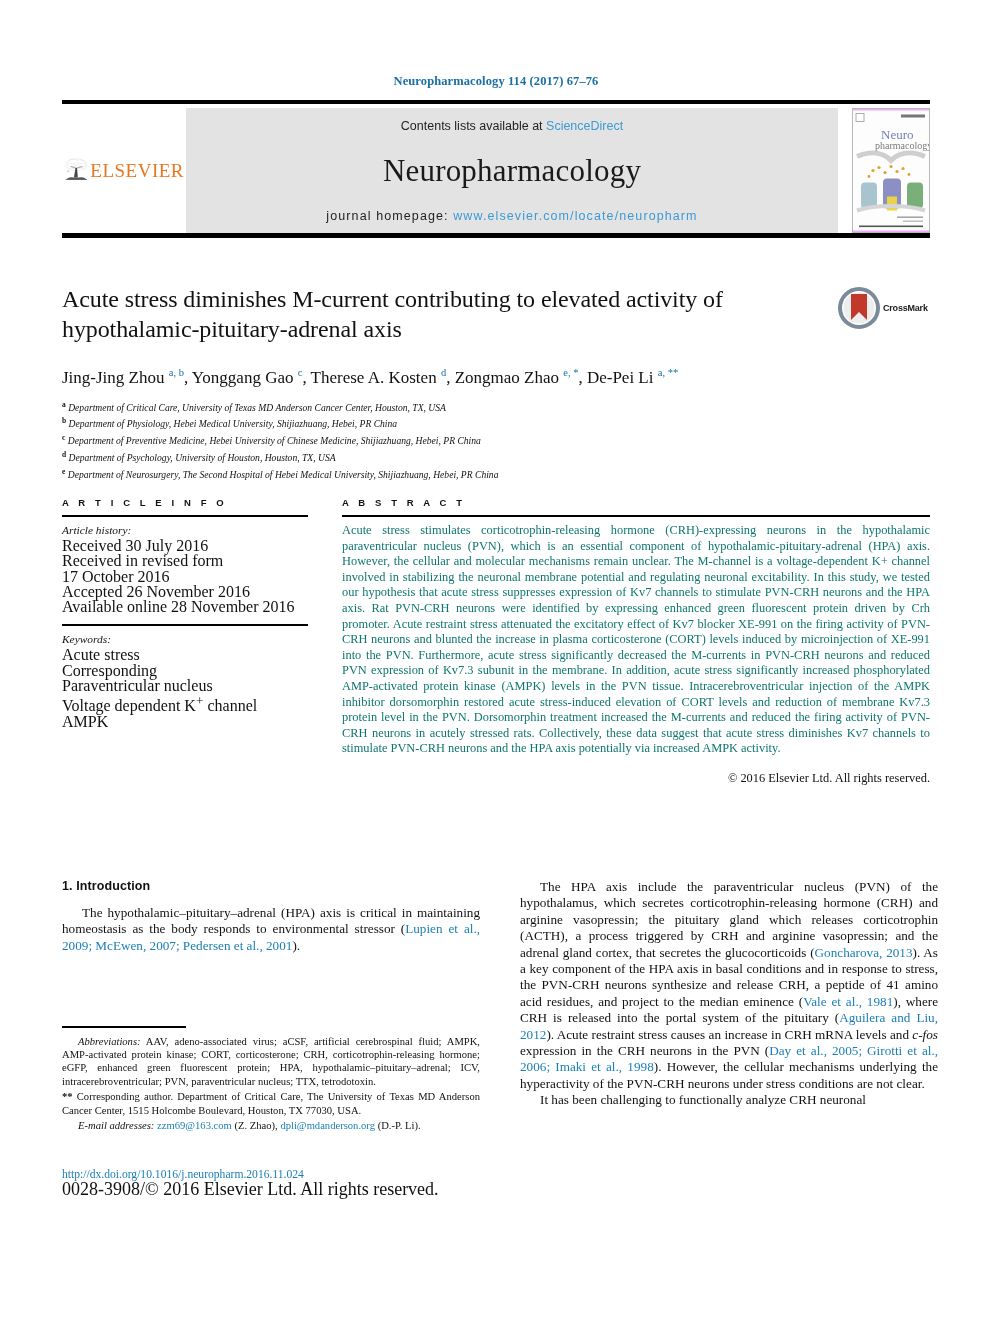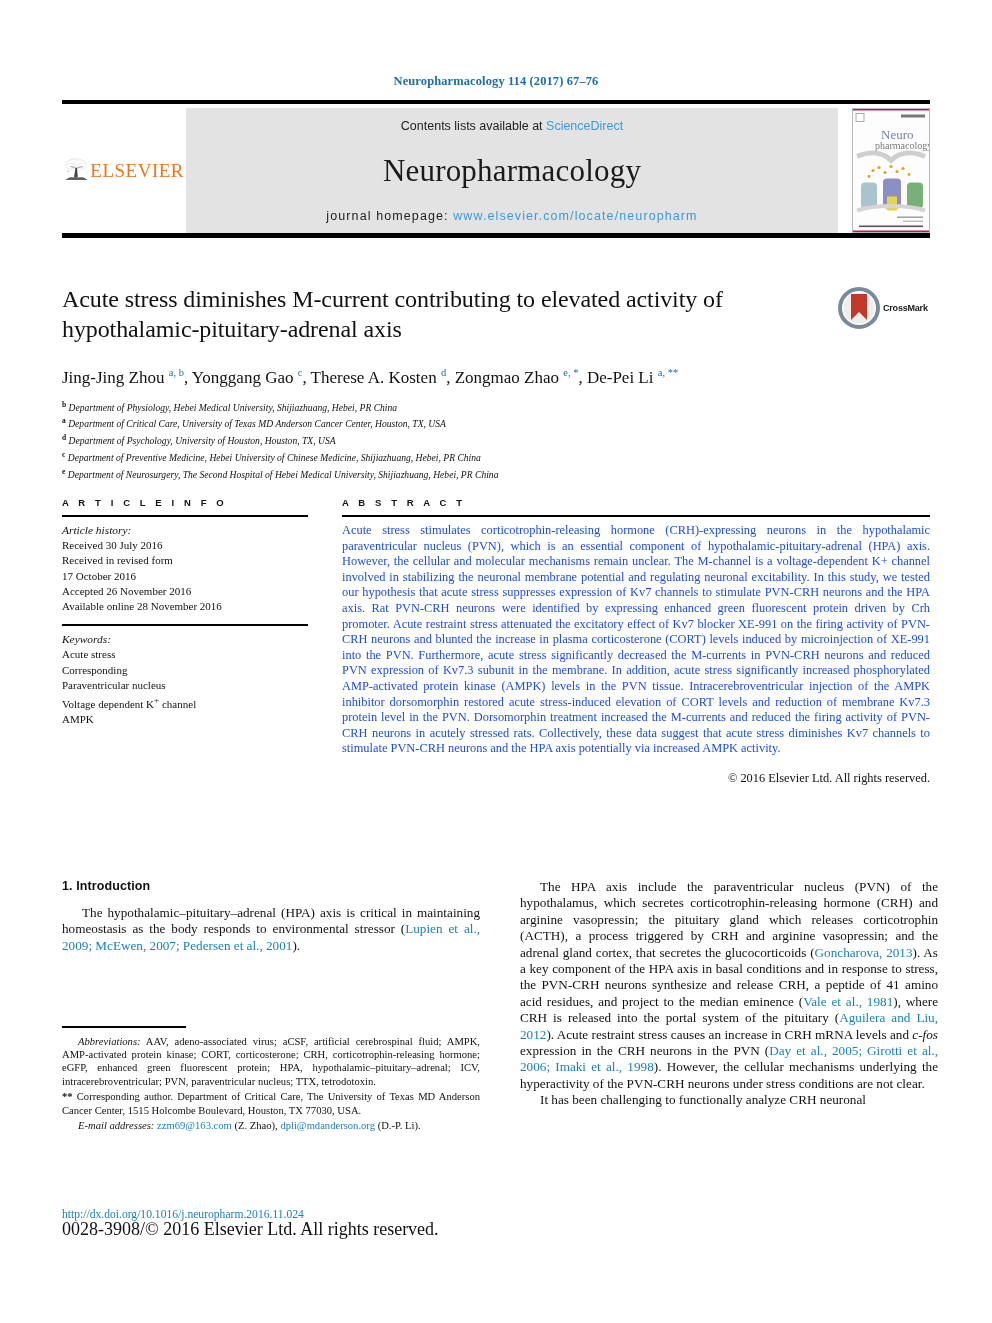--- a/index.html
+++ b/index.html
@@ -117,21 +117,21 @@
     letter-spacing: 1.1px;
   }
   .homepage-line .url {
     color: #3d9ad4;
   }
   .cover-thumb {
     width: 76px;
     flex: 0 0 76px;
     margin-left: 14px;
     border: 1px solid #b8b8b8;
-    background: #be185d;
+    background: #f0abfc;
     position: relative;
     overflow: hidden;
   }
 
   
   .title-block {
     position: absolute;
     left: 62px;
     top: 284px;
     width: 868px;
@@ -229,30 +229,30 @@
   }
   .info-label {
     font-family: "Liberation Serif", serif;
     font-style: italic;
     font-size: 11.4px;
     line-height: 15.2px;
     color: #111;
   }
   .info-line {
     font-family: "Liberation Serif", serif;
-    font-size: 11px;
+    font-size: 16px;
     line-height: 15.2px;
     color: #111;
   }
   .abstract-body {
     font-family: "Liberation Serif", serif;
     font-size: 12.4px;
     line-height: 15.6px;
     text-align: justify;
-    color: #1d4ed8;
+    color: #0f766e;
     hyphens: auto;
   }
   .abstract-copy {
     font-family: "Liberation Serif", serif;
     font-size: 12.4px;
     text-align: right;
     margin-top: 14px;
     color: #111;
   }
 
@@ -315,21 +315,21 @@
     hyphens: auto;
   }
   .fn.indent { text-indent: 16px; }
   .fn i { font-style: italic; }
   .fn .star { font-weight: bold; }
 
   
   .pagefoot {
     position: absolute;
     left: 62px;
-    top: 1208px;
+    top: 1168px;
     width: 430px;
   }
   .doi {
     font-family: "Liberation Serif", serif;
     font-size: 11.6px;
     line-height: 14px;
     color: #1a7fb5;
   }
   .issn {
     font-family: "Liberation Serif", serif;
@@ -428,24 +428,24 @@
         <circle cx="21" cy="21" r="19" fill="#ffffff" stroke="#7b8a99" stroke-width="4"></circle>
         <circle cx="21" cy="21" r="15.5" fill="#eeeeee"></circle>
         <path d="M13 7 L29 7 L29 33 L21 25 L13 33 Z" fill="#c0392b"></path>
       </svg>
       <span class="crossmark-label">CrossMark</span>
     </div>
 
     <div class="authors">Jing-Jing Zhou <sup>a, b</sup>, Yonggang Gao <sup>c</sup>, Therese A. Kosten <sup>d</sup>, Zongmao Zhao <sup>e, *</sup>, De-Pei Li <sup>a, **</sup></div>
 
     <div class="affils">
+      <div class="affil"><sup>a</sup> <span>Department of Critical Care, University of Texas MD Anderson Cancer Center, Houston, TX, USA</span></div>
       <div class="affil"><sup>b</sup> <span>Department of Physiology, Hebei Medical University, Shijiazhuang, Hebei, PR China</span></div>
-      <div class="affil"><sup>a</sup> <span>Department of Critical Care, University of Texas MD Anderson Cancer Center, Houston, TX, USA</span></div>
+      <div class="affil"><sup>c</sup> <span>Department of Preventive Medicine, Hebei University of Chinese Medicine, Shijiazhuang, Hebei, PR China</span></div>
       <div class="affil"><sup>d</sup> <span>Department of Psychology, University of Houston, Houston, TX, USA</span></div>
-      <div class="affil"><sup>c</sup> <span>Department of Preventive Medicine, Hebei University of Chinese Medicine, Shijiazhuang, Hebei, PR China</span></div>
       <div class="affil"><sup>e</sup> <span>Department of Neurosurgery, The Second Hospital of Hebei Medical University, Shijiazhuang, Hebei, PR China</span></div>
     </div>
   </div>
 
   <div class="info-abstract">
 
     <div class="col-info">
       <div class="sechead">A R T I C L E  I N F O</div>
       <div class="hr-med"></div>
       <div class="info-label">Article history:</div>

